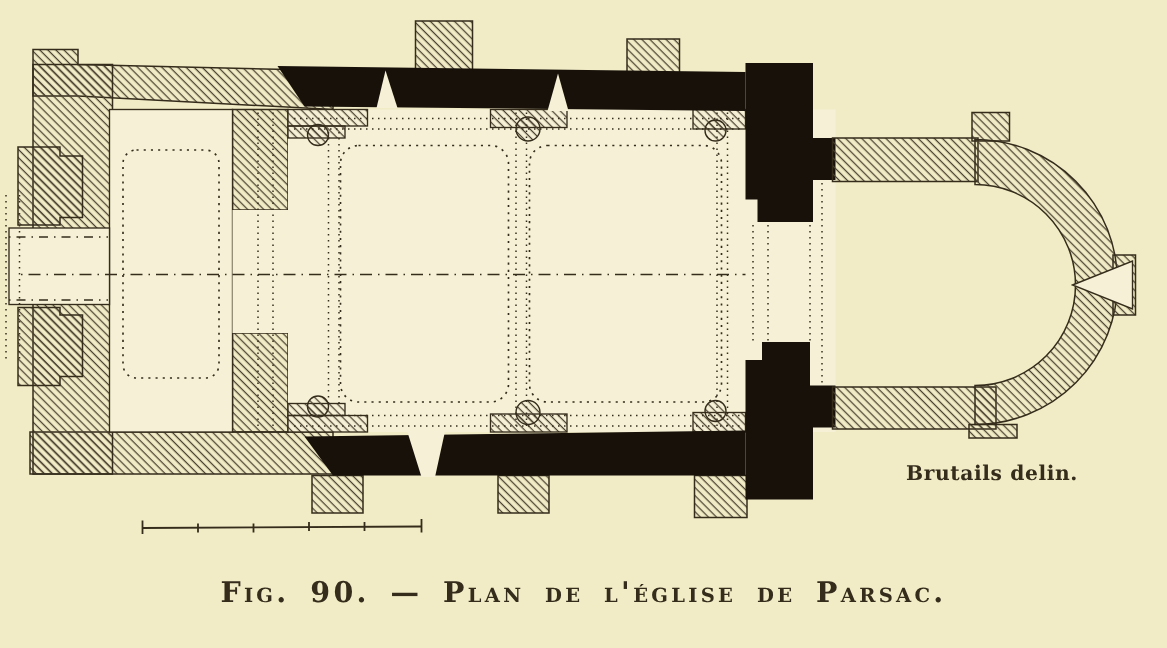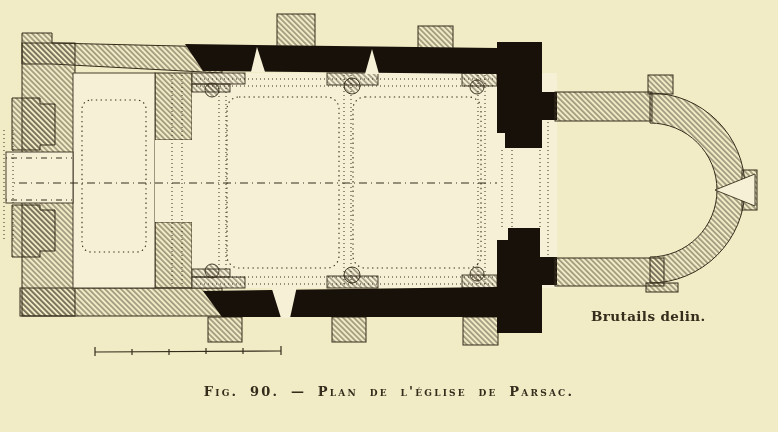--- a/index.html
+++ b/index.html
@@ -4,26 +4,26 @@
 <style>
   html,body{margin:0;padding:0;}
   .page{
     position:relative;width:778px;height:432px;overflow:hidden;
     background:var(--paper,#f1ebc8);
     font-family:"DejaVu Serif","Liberation Serif",serif;
   }
   svg{position:absolute;left:0;top:0;display:block;}
   .caption{
     position:absolute;top:384px;left:50%;transform:translateX(-50%);
-    font-variant:small-caps;font-weight:600;font-size:13px;
+    font-variant:small-caps;font-weight:600;font-size:19px;
     letter-spacing:2.2px;word-spacing:5px;white-space:nowrap;
     color:var(--ink,#352c1b);
   }
   .attribution{
-    position:absolute;top:308px;left:591px;
+    position:absolute;top:308px;left:604px;
     font-size:13.5px;font-weight:600;letter-spacing:.4px;
     color:var(--ink,#352c1b);
   }
 </style>
 </head>
 <body>
 
 <div class="page">
 
   <svg width="778" height="432" viewBox="0 0 778 432">

